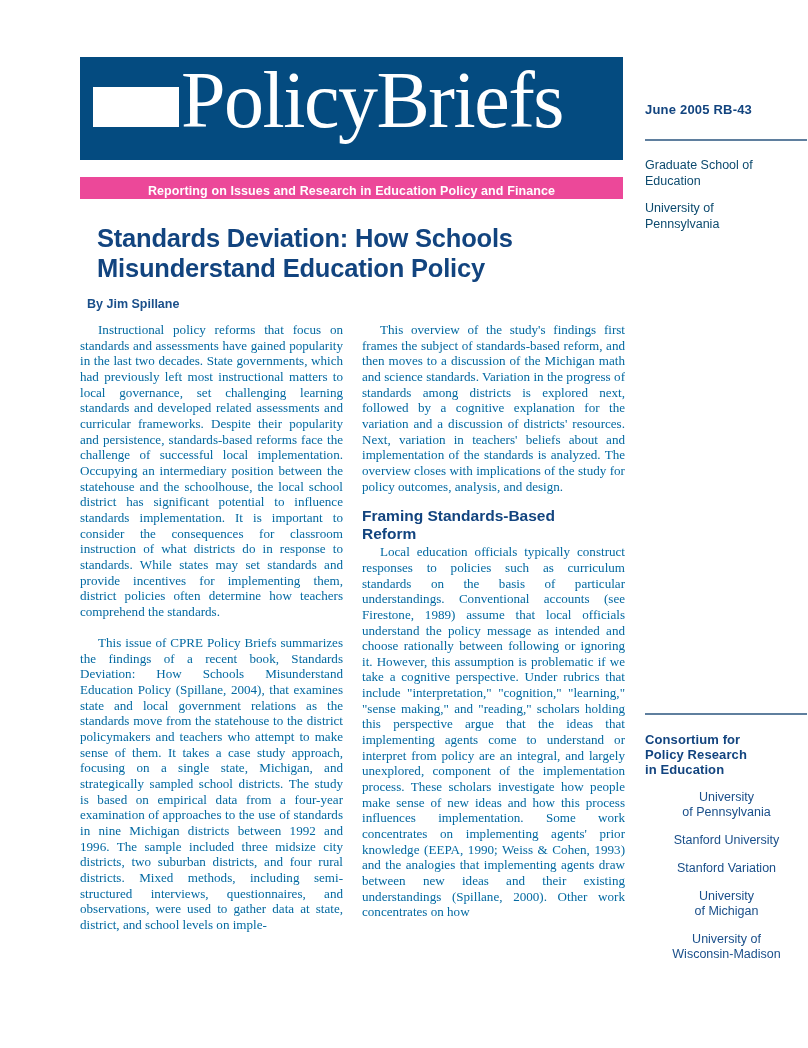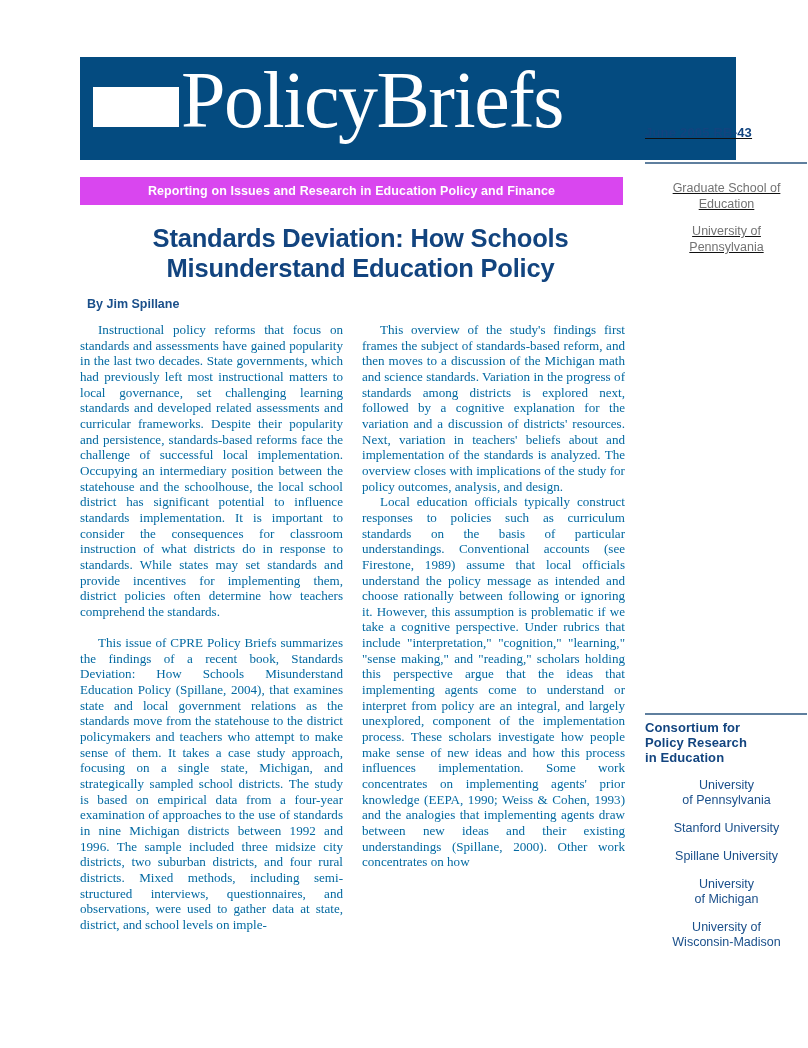--- a/index.html
+++ b/index.html
@@ -15,21 +15,21 @@
     font-family: "Liberation Serif", serif;
     color: #111111;
     -webkit-font-smoothing: antialiased;
   }
 
   
   #masthead {
     position: absolute;
     left: 80px;
     top: 57px;
-    width: 656px;
+    width: 543px;
     height: 103px;
     background: #044b80;
     overflow: hidden;
   }
   #masthead-logo-block {
     position: absolute;
     left: 13px;
     top: 30px;
     width: 86px;
     height: 40px;
@@ -46,111 +46,108 @@
     letter-spacing: -1.5px;
     white-space: nowrap;
     line-height: 103px;
   }
 
   #tagline-bar {
     position: absolute;
     left: 80px;
     top: 177px;
     width: 543px;
-    height: 28px;
-    background: #d946ef;
+    height: 22px;
+    background: #ec4899;
   }
   #tagline-text {
     position: absolute;
     left: 0;
     top: 0;
     width: 543px;
     height: 28px;
     line-height: 28px;
     text-align: center;
     color: #ffffff;
     font-family: "Liberation Sans", sans-serif;
     font-size: 12.5px;
     font-weight: bold;
     letter-spacing: 0.1px;
   }
 
   
   #sidebar {
     position: absolute;
     left: 645px;
-    top: 64px;
+    top: 41px;
     width: 163px;
-    text-decoration: underline;
   }
   .side-issue {
     color: #12447f;
     font-family: "Liberation Sans", sans-serif;
     font-size: 13px;
     font-weight: bold;
     letter-spacing: 0.2px;
     margin-top: 61px;
     white-space: nowrap;
   }
   .side-rule {
     height: 2px;
     background: #5f7f9e;
     margin-top: 22px;
     width: 162px;
   }
   .side-rule.second {
     margin-top: 0;
   }
   .side-block {
-    color: #737373;
+    color: #0c4a6e;
     font-family: "Liberation Sans", sans-serif;
     font-size: 12.5px;
     line-height: 16px;
     margin-top: 16px;
-    text-align: center;
   }
   .side-block.tight { margin-top: 11px; }
 
   #sidebar-consortium {
     position: absolute;
     left: 645px;
     top: 713px;
     width: 163px;
   }
   #consortium-title {
     color: #12447f;
     font-family: "Liberation Sans", sans-serif;
     font-size: 13px;
     font-weight: bold;
     line-height: 15px;
     letter-spacing: 0.1px;
-    margin-top: 5px;
+    margin-top: 17px;
   }
   .member {
     color: #1a4f8a;
     font-family: "Liberation Sans", sans-serif;
     font-size: 12.5px;
     line-height: 15px;
     margin-top: 13px;
     text-align: center;
   }
 
   
   #article-title {
     position: absolute;
-    left: 88px;
+    left: 97px;
     top: 223px;
     width: 545px;
     color: #12447f;
     font-family: "Liberation Sans", sans-serif;
     font-size: 25.5px;
     font-weight: bold;
     line-height: 30px;
     letter-spacing: -0.2px;
-    text-align: center;
   }
   #byline {
     position: absolute;
     left: 80px;
     top: 297px;
     color: #1a4f8a;
     font-family: "Liberation Sans", sans-serif;
     font-size: 12.5px;
     font-weight: bold;
     padding-left: 7px;
@@ -213,33 +210,34 @@
   <div class="side-rule"></div>
   <div class="side-block">Graduate School of<br>Education</div>
   <div class="side-block tight">University of<br>Pennsylvania</div>
 </div>
 
 <div id="sidebar-consortium">
   <div class="side-rule second"></div>
   <div id="consortium-title">Consortium for<br>Policy Research<br>in Education</div>
   <div class="member">University<br>of Pennsylvania</div>
   <div class="member">Stanford University</div>
-  <div class="member">Spillane University</div>
+  <div class="member">Stanford Variation</div>
   <div class="member">University<br>of Michigan</div>
   <div class="member">University of<br>Wisconsin-Madison</div>
 </div>
 
 <div id="article-title">Standards Deviation: How Schools Misunderstand Education Policy</div>
 <div id="byline">By Jim Spillane</div>
 
 <div id="columns">
 
   <div class="col" id="col-left">
     <p class="indent">Instructional policy reforms that focus on standards and assessments have gained popularity in the last two decades. State governments, which had previously left most instructional matters to local governance, set challenging learning standards and developed related assessments and curricular frameworks. Despite their popularity and persistence, standards-based reforms face the challenge of successful local implementation. Occupying an intermediary position between the statehouse and the schoolhouse, the local school district has significant potential to influence standards implementation. It is important to consider the consequences for classroom instruction of what districts do in response to standards. While states may set standards and provide incentives for implementing them, district policies often determine how teachers comprehend the standards.</p>
     <p class="indent" style="margin-top:15.65px">This issue of CPRE Policy Briefs summarizes the findings of a recent book, Standards Deviation: How Schools Misunderstand Education Policy (Spillane, 2004), that examines state and local government relations as the standards move from the statehouse to the district policymakers and teachers who attempt to make sense of them. It takes a case study approach, focusing on a single state, Michigan, and strategically sampled school districts. The study is based on empirical data from a four-year examination of approaches to the use of standards in nine Michigan districts between 1992 and 1996. The sample included three midsize city districts, two suburban districts, and four rural districts. Mixed methods, including semi-structured interviews, questionnaires, and observations, were used to gather data at state, district, and school levels on imple-</p>
   </div>
 
   <div class="col" id="col-right">
     <p class="indent">This overview of the study's findings first frames the subject of standards-based reform, and then moves to a discussion of the Michigan math and science standards. Variation in the progress of standards among districts is explored next, followed by a cognitive explanation for the variation and a discussion of districts' resources. Next, variation in teachers' beliefs about and implementation of the standards is analyzed. The overview closes with implications of the study for policy outcomes, analysis, and design.</p>
+    <div class="section-head">Framing Standards-Based<br>Reform</div>
     <p class="indent">Local education officials typically construct responses to policies such as curriculum standards on the basis of particular understandings. Conventional accounts (see Firestone, 1989) assume that local officials understand the policy message as intended and choose rationally between following or ignoring it. However, this assumption is problematic if we take a cognitive perspective. Under rubrics that include "interpretation," "cognition," "learning," "sense making," and "reading," scholars holding this perspective argue that the ideas that implementing agents come to understand or interpret from policy are an integral, and largely unexplored, component of the implementation process. These scholars investigate how people make sense of new ideas and how this process influences implementation. Some work concentrates on implementing agents' prior knowledge (EEPA, 1990; Weiss &amp; Cohen, 1993) and the analogies that implementing agents draw between new ideas and their existing understandings (Spillane, 2000). Other work concentrates on how</p>
   </div>
 
 </div>
 
 </body></html>

